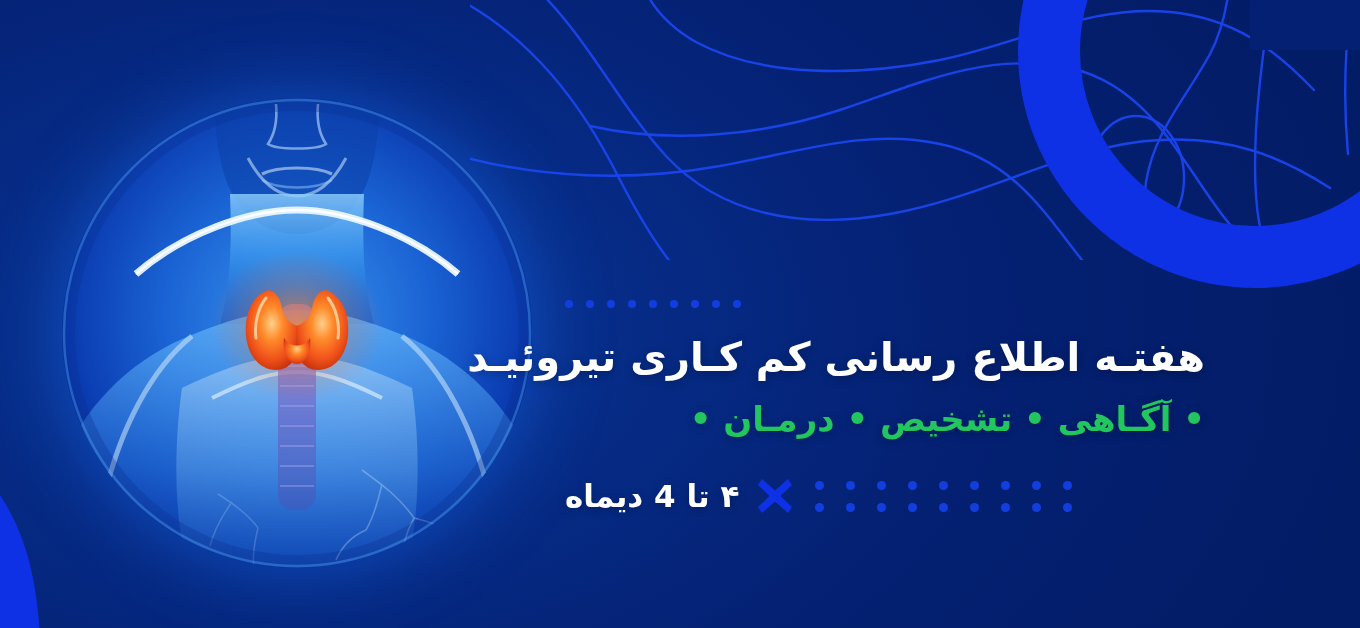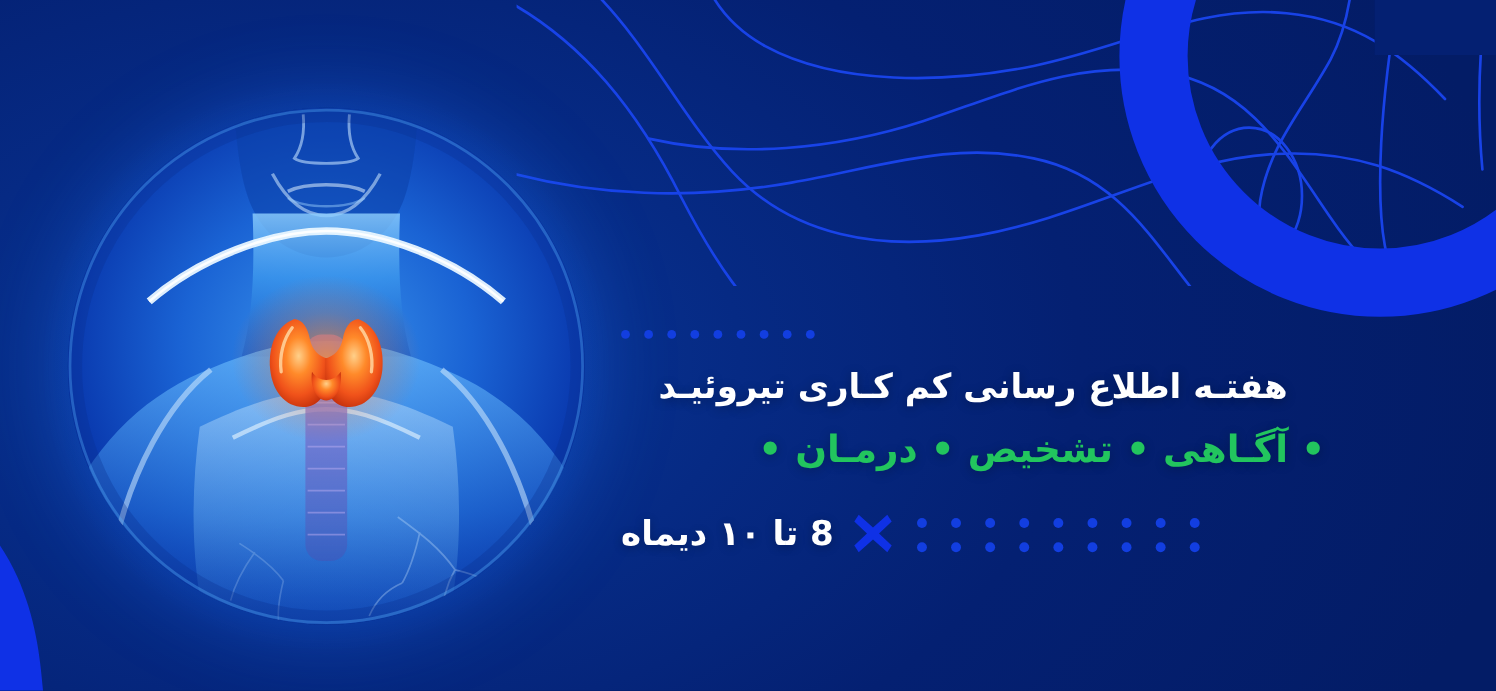--- a/index.html
+++ b/index.html
@@ -102,21 +102,21 @@
   }
   .dot-rule .dot{
     width:8px;height:8px;border-radius:50%;
     background:#123ee0;
     flex:0 0 auto;
   }
 
   .headline{
     margin:22px 0 0 0;
     color:#ffffff;
-    font-size:31px;
+    font-size:40px;
     font-weight:bold;
     letter-spacing:.5px;
     line-height:1.18;
     white-space:nowrap;
     text-shadow:0 2px 10px rgba(0,0,0,.28);
     text-align:center;
   }
 
   .subline{
     margin:18px 0 0 0;
@@ -343,21 +343,21 @@
       <span class="dot"></span>
       <span class="dot"></span>
       <span class="dot"></span>
     </div>
 
     <h1 class="headline">هفتـه اطلاع رسانی کم کـاری تیروئیـد</h1>
 
     <p class="subline">• آگـاهی • تشخیص • درمـان •</p>
 
     <div class="date-row">
-      <span class="date-text">8 تا ۱۰ دیماه</span>
+      <span class="date-text">۴ تا 4 دیماه</span>
 
       <span class="x-mark">
         <svg viewBox="0 0 40 40" xmlns="http://www.w3.org/2000/svg">
           <path d="M7 3 L20 14.5 L33 3 L37 9 L25.5 20 L37 31 L33 37 L20 25.5 L7 37 L3 31 L14.5 20 L3 9 Z" fill="#0f31e6"></path>
         </svg>
       </span>
 
       <span class="dot-grid">
         <span class="grid-row">
           <span class="dot"></span>

